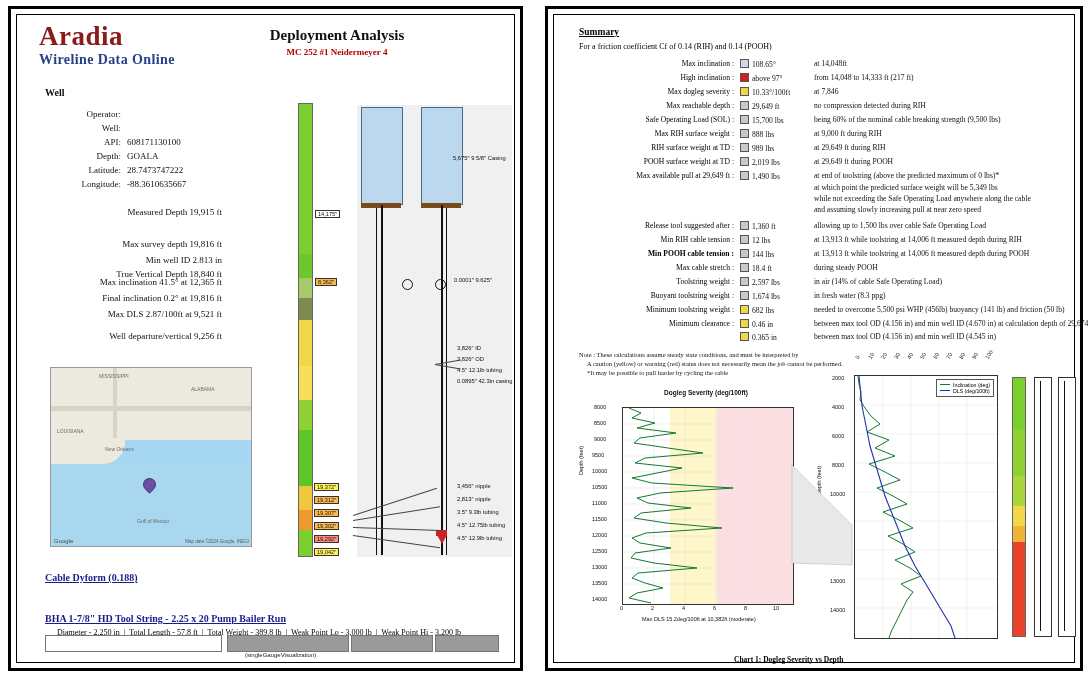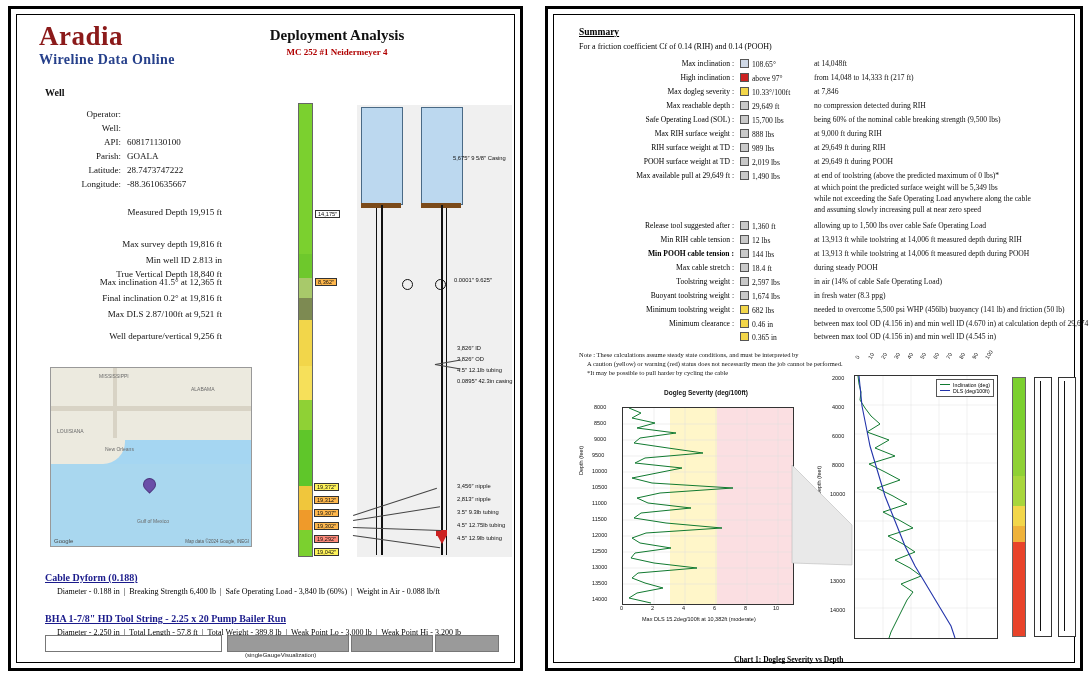--- a/index.html
+++ b/index.html
@@ -82,21 +82,21 @@
       <div class="doc-sub">MC 252 #1 Neidermeyer 4</div>
 
       <div class="abs sec-h" style="left:28px;top:72px;">Well</div>
 
       <div class="abs kvr" style="left:0px;top:94px;width:104px;">Operator:</div>
       <div class="abs kv" style="left:110px;top:94px;"></div>
       <div class="abs kvr" style="left:0px;top:108px;width:104px;">Well:</div>
       <div class="abs kv" style="left:110px;top:108px;"></div>
       <div class="abs kvr" style="left:0px;top:122px;width:104px;">API:</div>
       <div class="abs kv" style="left:110px;top:122px;">608171130100</div>
-      <div class="abs kvr" style="left:0px;top:136px;width:104px;">Parish:</div>
+      <div class="abs kvr" style="left:0px;top:136px;width:104px;">Depth:</div>
       <div class="abs kv" style="left:110px;top:136px;">GOALA</div>
       <div class="abs kvr" style="left:0px;top:150px;width:104px;">Latitude:</div>
       <div class="abs kv" style="left:110px;top:150px;">28.7473747222</div>
       <div class="abs kvr" style="left:0px;top:164px;width:104px;">Longitude:</div>
       <div class="abs kv" style="left:110px;top:164px;">-88.3610635667</div>
 
       <div class="abs kvr" style="left:0px;top:192px;width:205px;">Measured Depth 19,915 ft</div>
       <div class="abs kvr" style="left:0px;top:208px;width:205px;margin-top:46px;">True Vertical Depth 18,840 ft</div>
       <div class="abs kvr" style="left:0px;top:224px;width:205px;">Max survey depth 19,816 ft</div>
       <div class="abs kvr" style="left:0px;top:240px;width:205px;">Min well ID 2.813 in</div>
@@ -174,23 +174,20 @@
       <div class="ann" style="left:440px;top:481px;">2,813″ nipple</div>
       <div class="ann" style="left:440px;top:494px;">3.5″  9.3lb  tubing</div>
       <div class="ann" style="left:440px;top:507px;">4.5″  12.75lb  tubing</div>
       <div class="ann" style="left:440px;top:520px;">4.5″  12.9lb  tubing</div>
       <div class="lead" style="left:336px;top:500px;width:88px;transform:rotate(-18deg);"></div>
       <div class="lead" style="left:336px;top:505px;width:88px;transform:rotate(-9deg);"></div>
       <div class="lead" style="left:336px;top:512px;width:88px;transform:rotate(2deg);"></div>
       <div class="lead" style="left:336px;top:520px;width:88px;transform:rotate(8deg);"></div>
 
       <div class="abs sec-h ul" style="left:28px;top:557px;color:#1a1a8b;">Cable  Dyform (0.188)</div>
-      <div class="abs" style="left:40px;top:572px;font-size:8px;">
-        <span>Diameter - 0.188 in</span>&nbsp;&nbsp;|&nbsp;&nbsp;<span>Breaking Strength 6,400 lb</span>&nbsp;&nbsp;|&nbsp;&nbsp;<span>Safe Operating Load - 3,840 lb (60%)</span>&nbsp;&nbsp;|&nbsp;&nbsp;<span>Weight in Air - 0.088 lb/ft</span>
-      </div>
 
       <div class="abs sec-h ul" style="left:28px;top:598px;color:#1a1a8b;">BHA  1-7/8" HD Tool String - 2.25 x 20 Pump Bailer Run</div>
       <div class="abs" style="left:40px;top:613px;font-size:8px;">
         <span>Diameter - 2.250 in</span>&nbsp;&nbsp;|&nbsp;&nbsp;<span>Total Length - 57.8 ft</span>&nbsp;&nbsp;|&nbsp;&nbsp;<span>Total Weight - 389.8 lb</span>&nbsp;&nbsp;|&nbsp;&nbsp;<span>Weak Point Lo - 3,000 lb</span>&nbsp;&nbsp;|&nbsp;&nbsp;<span>Weak Point Hi - 3,200 lb</span>
       </div>
 
       <div class="bar-row">
         <div class="bar-in"></div>
         <div class="bar-g" style="left:182px;width:120px;"></div>
         <div class="bar-g" style="left:306px;width:80px;"></div>

